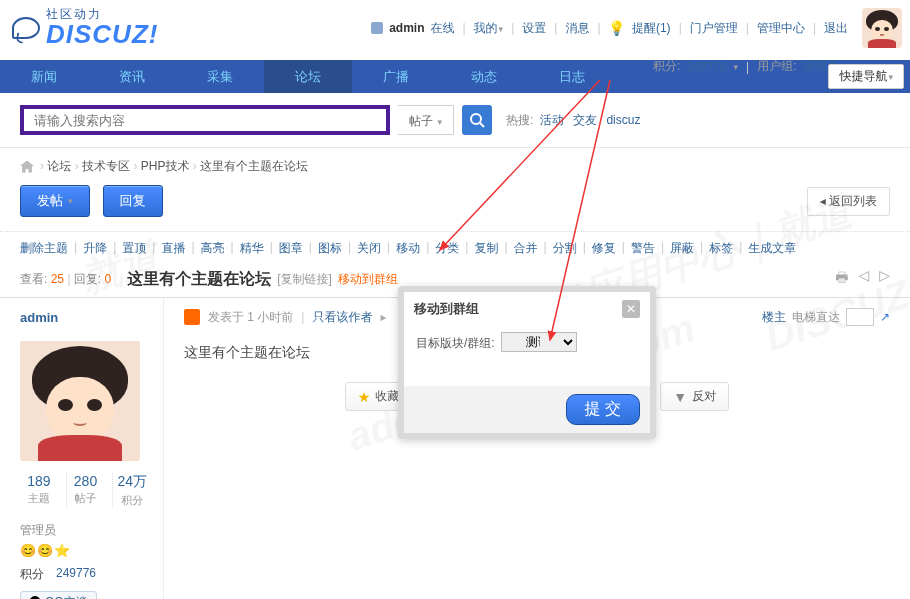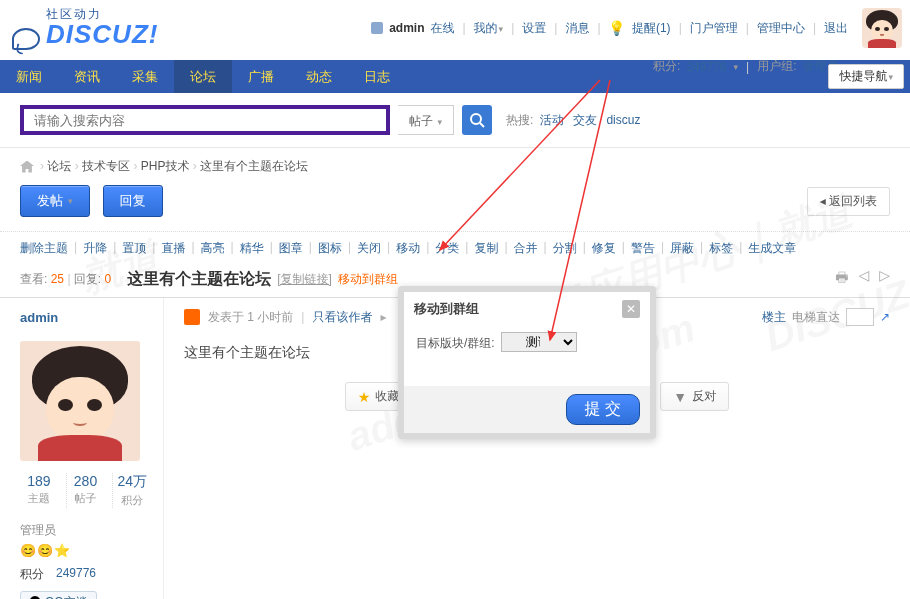--- a/index.html
+++ b/index.html
@@ -1,37 +1,37 @@
 <!DOCTYPE html>
 <html><head>
   <meta charset="utf-8">
   <style>
     * { margin:0; padding:0; box-sizing:border-box; }
     body { font-family:"Microsoft YaHei",Arial,sans-serif; font-size:12px; color:#444; background:#fff; width:910px; position:relative; }
     a { text-decoration:none; color:#369; cursor:pointer; }
 
     
     .topstrip { display:flex; justify-content:space-between; align-items:flex-start; padding:2px 8px 0 12px; height:60px; }
-    .logo-wrap { display:flex; gap:6px; align-items:flex-end; padding-top:4px; }
+    .logo-wrap { display:flex; gap:6px; align-items:center; padding-top:4px; }
     .logo-bubble { width:28px; height:22px; border:2.5px solid #2c5aa0; border-radius:50% 50% 50% 10%; position:relative; }
     .logo-bubble::after { content:""; position:absolute; bottom:-6px; left:2px; width:6px; height:8px; border-left:2.5px solid #2c5aa0; border-bottom:2.5px solid #2c5aa0; border-radius:0 0 0 6px; transform:rotate(15deg); }
     .logo-zh { font-size:12px; color:#2c5aa0; letter-spacing:2px; }
     .logo-en { font-family:Arial; font-size:26px; font-weight:bold; font-style:italic; color:#3b82f6; letter-spacing:1px; margin-top:-4px; }
     .topright { display:flex; flex-direction:column; align-items:flex-end; gap:10px; padding-top:6px; }
     .toprow { display:flex; align-items:center; gap:6px; color:#999; }
     .toprow .sep { color:#ccc; margin:0 2px; }
     .toprow strong { color:#333; }
     .toprow .lamp { color:#f90; font-size:14px; }
     .toprow .alert { color:#369; }
     .drop { color:#999; font-size:9px; margin-left:1px; }
     .avatar-sm { width:40px; height:40px; border-radius:4px; overflow:hidden; margin-left:8px; }
 
     
     .nav { background:#315bb0; display:flex; align-items:stretch; height:33px; padding-left:0; }
-    .nav-item { color:#fde047; padding:0 16px; line-height:33px; font-size:13px; }
+    .nav-item { color:#7dd3fc; padding:0 31px; line-height:33px; font-size:13px; }
     .nav-item.active { background:#2a4d8e; }
     .nav-spacer { flex:1; }
     .quicknav { background:#fff; margin:4px 6px; border:1px solid #cdcdcd; border-radius:2px; padding:2px 10px; font-size:12px; color:#333; display:flex; align-items:center; }
 
     
     .searchbar { display:flex; align-items:center; gap:8px; padding:12px 20px; border-bottom:1px solid #e8e8e8; }
     .search-input { flex:0 1 370px; border:4px solid #4c1d95; height:30px; padding:0 10px; color:#bbb; font-size:13px; }
     .search-sel { border:1px solid #d0d0d0; border-left:none; height:30px; width:56px; font-size:12px; color:#666; line-height:30px; text-align:center; background:#fff; }
     .search-btn { width:30px; height:30px; background:#397ad4; border:none; border-radius:3px; color:#fff; display:flex; align-items:center; justify-content:center; }
     .hot { color:#888; margin-left:6px; }
@@ -52,21 +52,21 @@
     
     .modbar { border-top:1px dotted #ddd; padding:8px 20px 6px; color:#369; font-size:12px; display:flex; flex-wrap:wrap; gap:4px; }
     .modbar a { color:#369; }
     .modbar .s { color:#ccc; margin:0 2px; }
 
     
     .thread-head { display:flex; align-items:center; padding:4px 20px 6px; border-bottom:1px solid #ddd; }
     .stat { color:#888; font-size:12px; }
     .stat .red { color:#f60; }
     .thread-title { font-size:16px; font-weight:bold; color:#333; margin-left:16px; }
-    .copylink { color:#999; font-size:12px; margin-left:6px;text-decoration:underline; }
+    .copylink { color:#999; font-size:12px; margin-left:6px; }
     .movelink { color:#f60; font-size:12px; margin-left:6px; }
     .head-icons { margin-left:auto; display:flex; gap:10px; color:#aaa; font-size:14px; }
     .head-icons span { cursor:pointer; }
 
     
     .post { display:flex; }
     .pside { width:164px; border-right:1px solid #eee; padding:12px 12px 10px 20px; }
     .author { font-weight:bold; color:#369; font-size:13px; }
     .big-avatar { width:120px; height:120px; margin:16px 0 12px; border-radius:3px; overflow:hidden; }
     .ustats { display:flex; gap:8px; border-bottom:none; }

